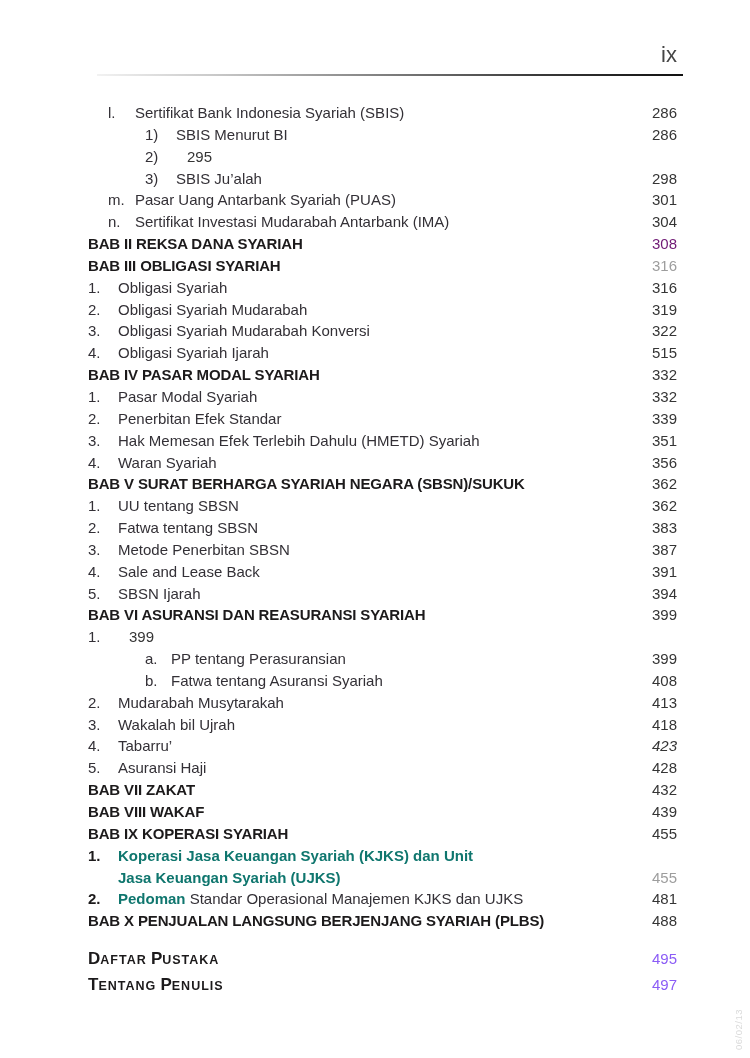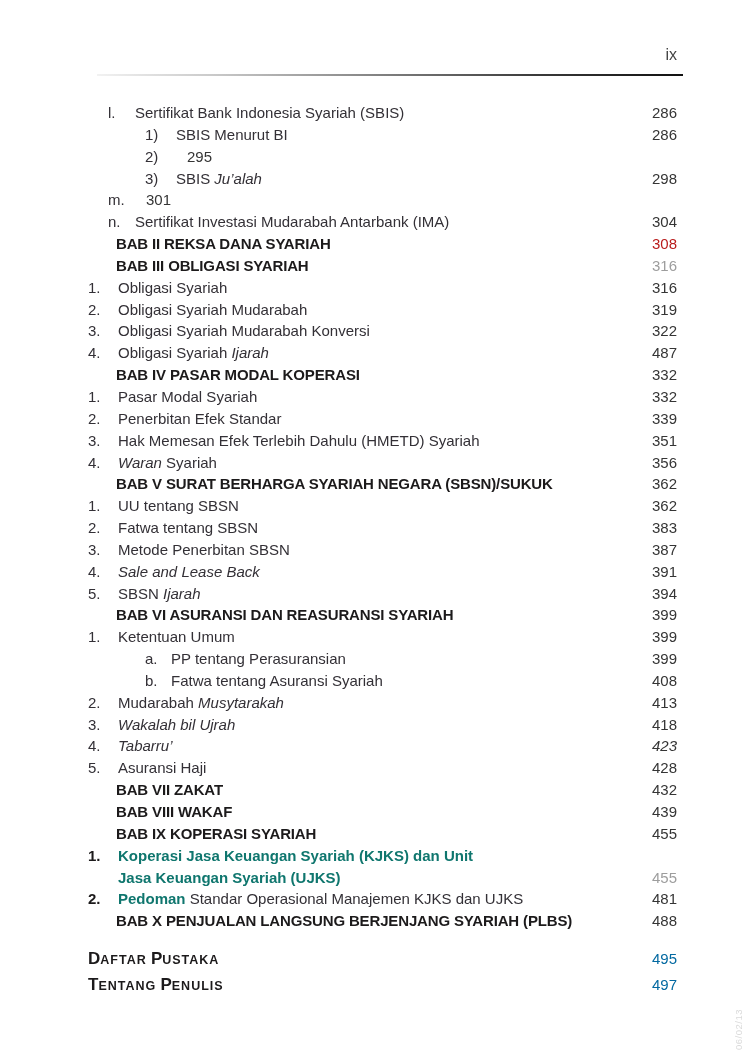--- a/index.html
+++ b/index.html
@@ -8,21 +8,21 @@
     background:#ffffff;
     font-family:"Liberation Sans", sans-serif;
     color:#333036;
     position:relative;
     overflow:hidden;
   }
   .page { position:absolute; inset:0; }
 
   .pagenum {
     position:absolute; top:44px; right:73px;
-    font-size:16px; line-height:22px; color:#454545;
+    font-size:22px; line-height:22px; color:#454545;
   }
   .rule {
     position:absolute; top:74px; left:97px; width:586px; height:2px;
     background:linear-gradient(90deg,#f2f2f2 0%,#c9c9c9 20%,#8a8a8a 45%,#3a3a3a 75%,#111111 100%);
   }
 
   .toc { position:absolute; top:102px; left:88px; width:589px; }
   .row {
     display:flex; align-items:baseline;
     height:21.85px; line-height:21.85px;
@@ -34,36 +34,36 @@
 
   .i-letter  { padding-left:20px; }
   .i-letter  .marker { width:27px; }
   .i-subnum  { padding-left:57px; }
   .i-subnum  .marker { width:31px; }
   .i-num     .marker { width:30px; }
   .i-alpha   { padding-left:57px; }
   .i-alpha   .marker { width:26px; }
   .i-cont    { padding-left:30px; }
 
-  .i-chapter { font-weight:700; color:#1c1a1b; letter-spacing:-0.15px;gap:28px; }
+  .i-chapter { font-weight:700; color:#1c1a1b; letter-spacing:-0.15px; }
   .i-chapter .page-no { font-weight:400; letter-spacing:0; }
 
-  .italic { font-style:italic; }
+  .italic { }
   .bold   { font-weight:700; color:#0f766e; }
   .marker.bold { font-weight:700; color:#1c1a1b; }
 
-  .pg-gray   { color:#b91c1c; }
+  .pg-gray   { color:#701a75; }
   .pg-light  { color:#9d9d9d; }
   .pg-italic { font-style:italic; }
 
   .i-backmatter { height:26px; line-height:26px; font-weight:700; color:#1c1a1b; }
   .i-chapter + .i-backmatter { margin-top:14px; }
   .cap-big  { font-size:17px; }
   .cap-rest { font-size:12.5px; letter-spacing:1px; }
-  .i-backmatter .page-no { font-weight:400; font-size:15px; color:#0369a1; }
+  .i-backmatter .page-no { font-weight:400; font-size:15px; color:#8b5cf6; }
 
   .stamp {
     position:absolute; right:6px; bottom:8px;
     writing-mode:vertical-rl; transform:rotate(180deg);
     font-size:9.5px; color:#dadada; letter-spacing:0.5px;
   }
 </style>
 </head>
 <body>
 
@@ -85,20 +85,21 @@
         <span class="marker">2)</span>
         <span class="page-no">295</span>
       </div>
       <div class="row i-subnum">
         <span class="marker">3)</span>
         <span class="text"><span>SBIS </span><span class="italic">Ju’alah</span></span>
         <span class="page-no">298</span>
       </div>
       <div class="row i-letter">
         <span class="marker">m.</span>
+        <span class="text"><span>Pasar Uang Antarbank Syariah (PUAS)</span></span>
         <span class="page-no">301</span>
       </div>
       <div class="row i-letter">
         <span class="marker">n.</span>
         <span class="text"><span>Sertifikat Investasi Mudarabah Antarbank (IMA)</span></span>
         <span class="page-no">304</span>
       </div>
       <div class="row i-chapter">
         <span class="marker"></span>
         <span class="text"><span>BAB II REKSA DANA SYARIAH</span></span>
@@ -120,25 +121,25 @@
         <span class="page-no">319</span>
       </div>
       <div class="row i-num">
         <span class="marker">3.</span>
         <span class="text"><span>Obligasi Syariah Mudarabah Konversi</span></span>
         <span class="page-no">322</span>
       </div>
       <div class="row i-num">
         <span class="marker">4.</span>
         <span class="text"><span>Obligasi Syariah </span><span class="italic">Ijarah</span></span>
-        <span class="page-no">487</span>
-      </div>
-      <div class="row i-chapter">
-        <span class="marker"></span>
-        <span class="text"><span>BAB IV PASAR MODAL KOPERASI</span></span>
+        <span class="page-no">515</span>
+      </div>
+      <div class="row i-chapter">
+        <span class="marker"></span>
+        <span class="text"><span>BAB IV PASAR MODAL SYARIAH</span></span>
         <span class="page-no">332</span>
       </div>
       <div class="row i-num">
         <span class="marker">1.</span>
         <span class="text"><span>Pasar Modal Syariah</span></span>
         <span class="page-no">332</span>
       </div>
       <div class="row i-num">
         <span class="marker">2.</span>
         <span class="text"><span>Penerbitan Efek Standar</span></span>
@@ -184,21 +185,20 @@
         <span class="text"><span>SBSN </span><span class="italic">Ijarah</span></span>
         <span class="page-no">394</span>
       </div>
       <div class="row i-chapter">
         <span class="marker"></span>
         <span class="text"><span>BAB VI ASURANSI DAN REASURANSI SYARIAH</span></span>
         <span class="page-no">399</span>
       </div>
       <div class="row i-num">
         <span class="marker">1.</span>
-        <span class="text"><span>Ketentuan Umum</span></span>
         <span class="page-no">399</span>
       </div>
       <div class="row i-alpha">
         <span class="marker">a.</span>
         <span class="text"><span>PP tentang Perasuransian</span></span>
         <span class="page-no">399</span>
       </div>
       <div class="row i-alpha">
         <span class="marker">b.</span>
         <span class="text"><span>Fatwa tentang Asuransi Syariah</span></span>

